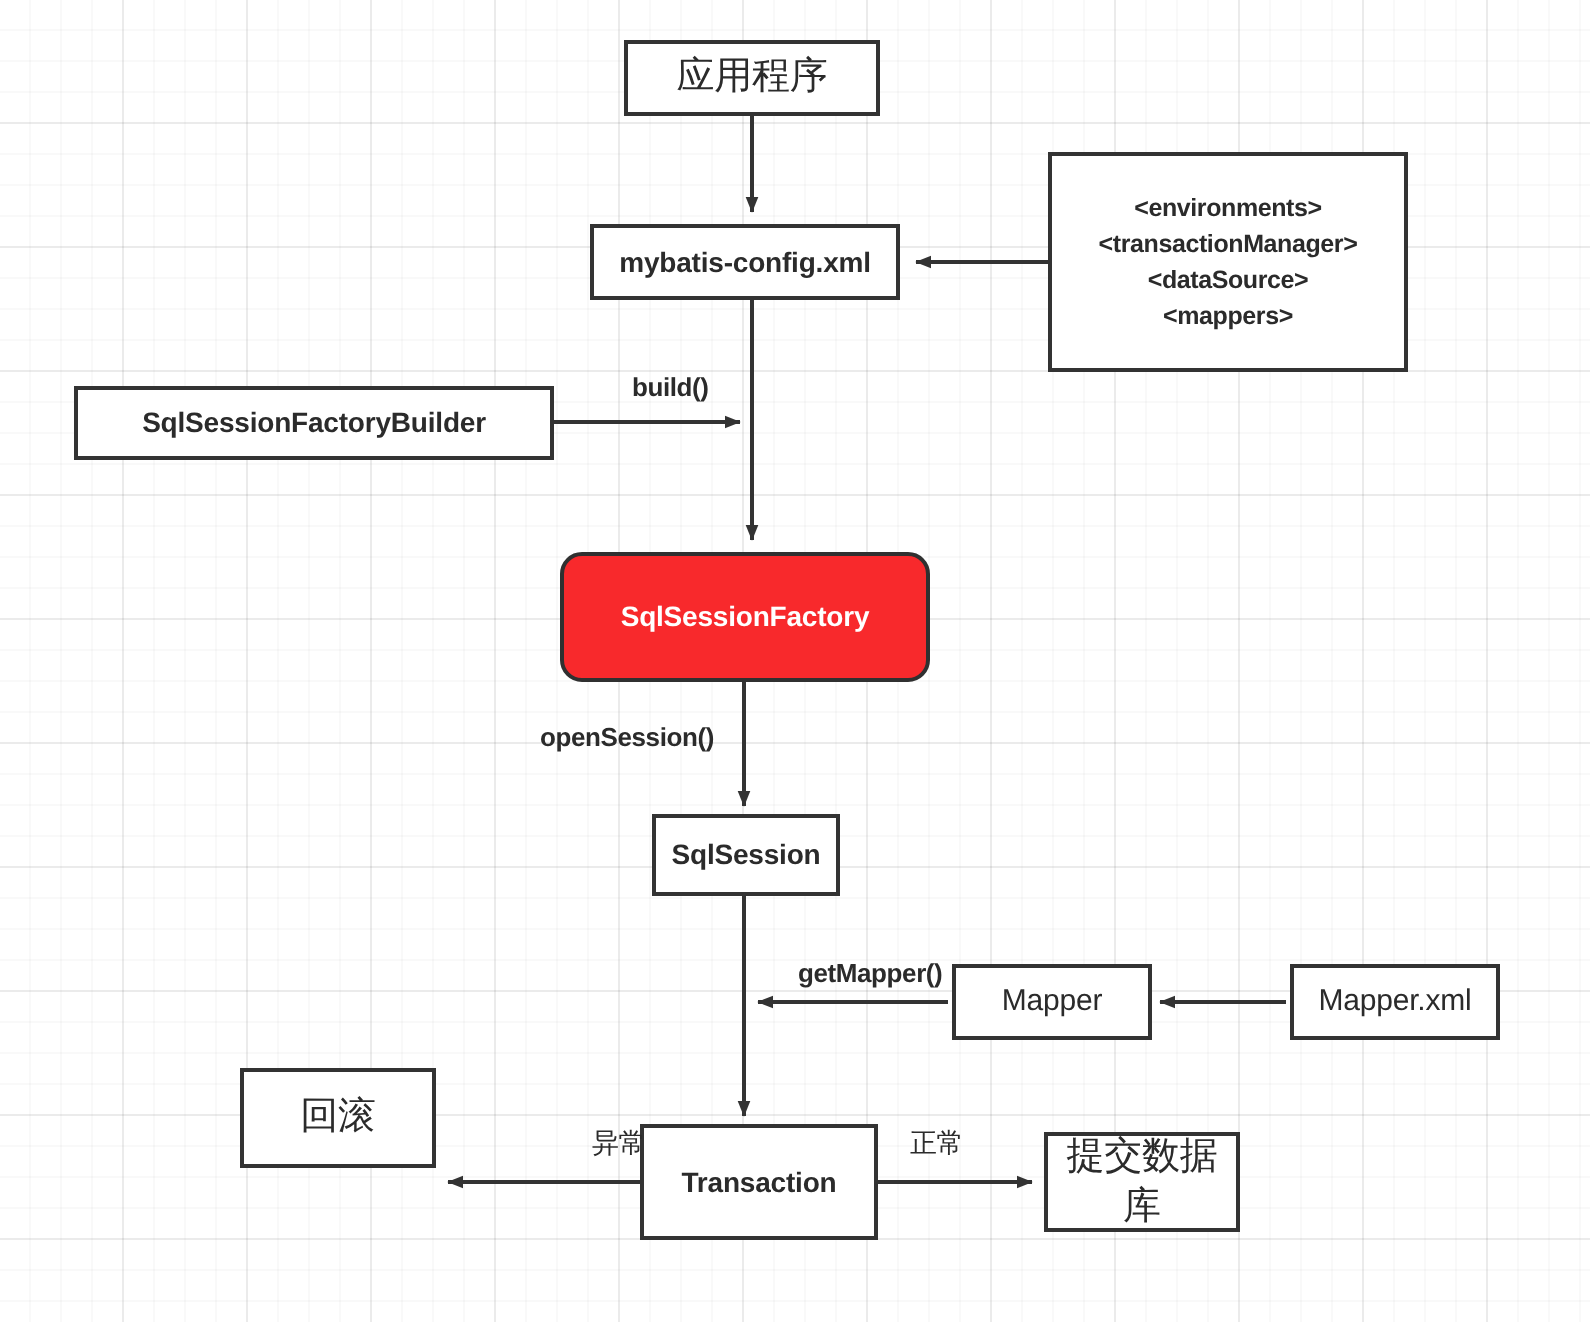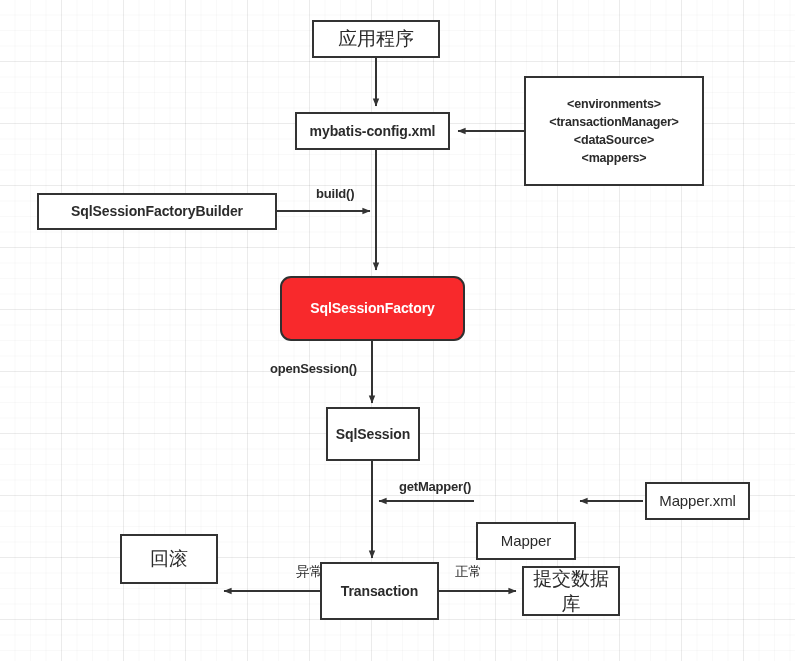--- a/index.html
+++ b/index.html
@@ -126,25 +126,25 @@
   </div>
 
   <div class="node bold" style="left:37px; top:193px; width:240px; height:37px;">
     <span>SqlSessionFactoryBuilder</span>
   </div>
 
   <div class="node red" style="left:280px; top:276px; width:185px; height:65px;">
     <span>SqlSessionFactory</span>
   </div>
 
-  <div class="node bold" style="left:326px; top:407px; width:94px; height:54px;">
+  <div class="node bold" style="left:326px; top:407px; width:94px; height:41px;">
     <span>SqlSession</span>
   </div>
 
-  <div class="node regular" style="left:476px; top:482px; width:100px; height:38px;margin-top:40px;">
+  <div class="node regular" style="left:476px; top:482px; width:100px; height:38px;">
     <span>Mapper</span>
   </div>
 
   <div class="node regular" style="left:645px; top:482px; width:105px; height:38px;">
     <span>Mapper.xml</span>
   </div>
 
   <div class="node bold" style="left:320px; top:562px; width:119px; height:58px;">
     <span>Transaction</span>
   </div>

